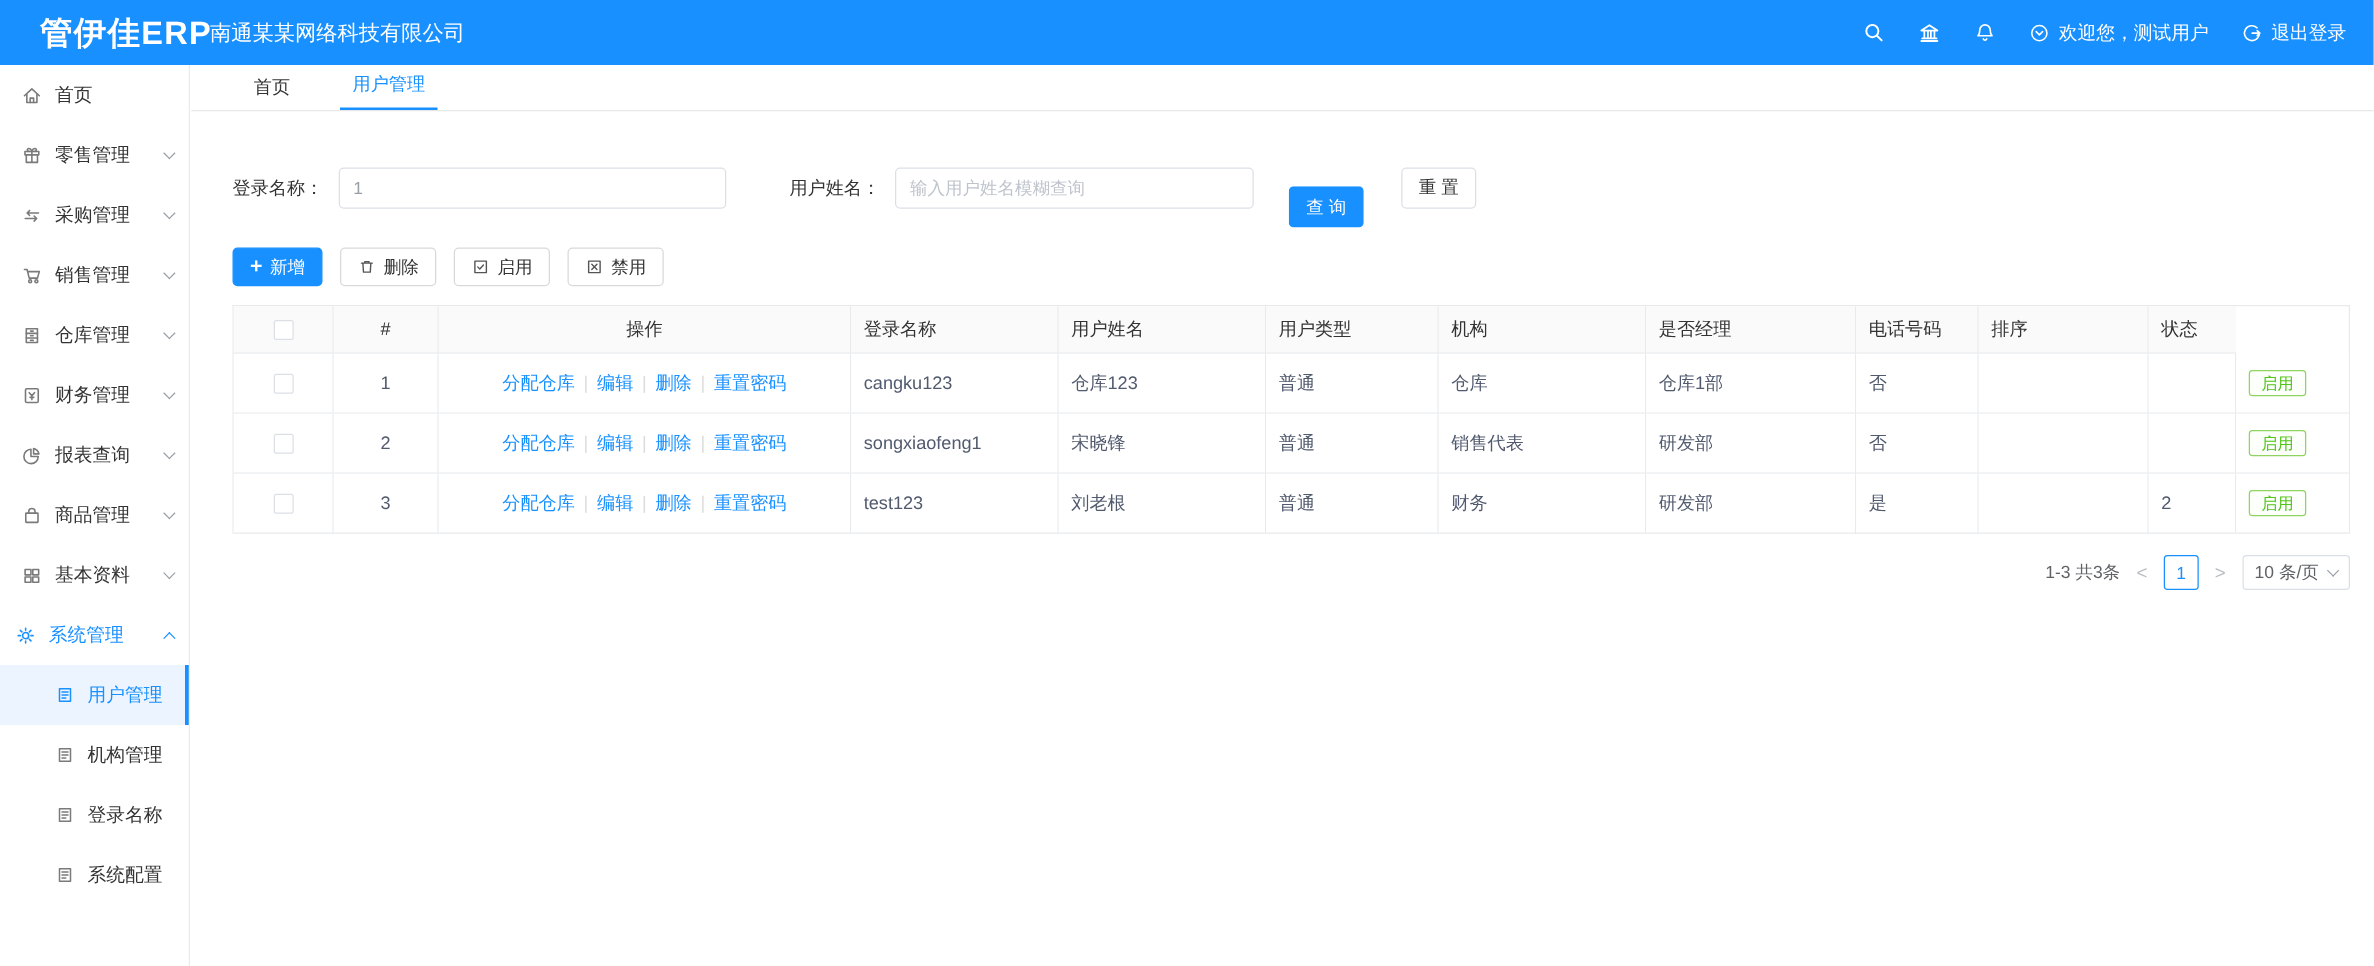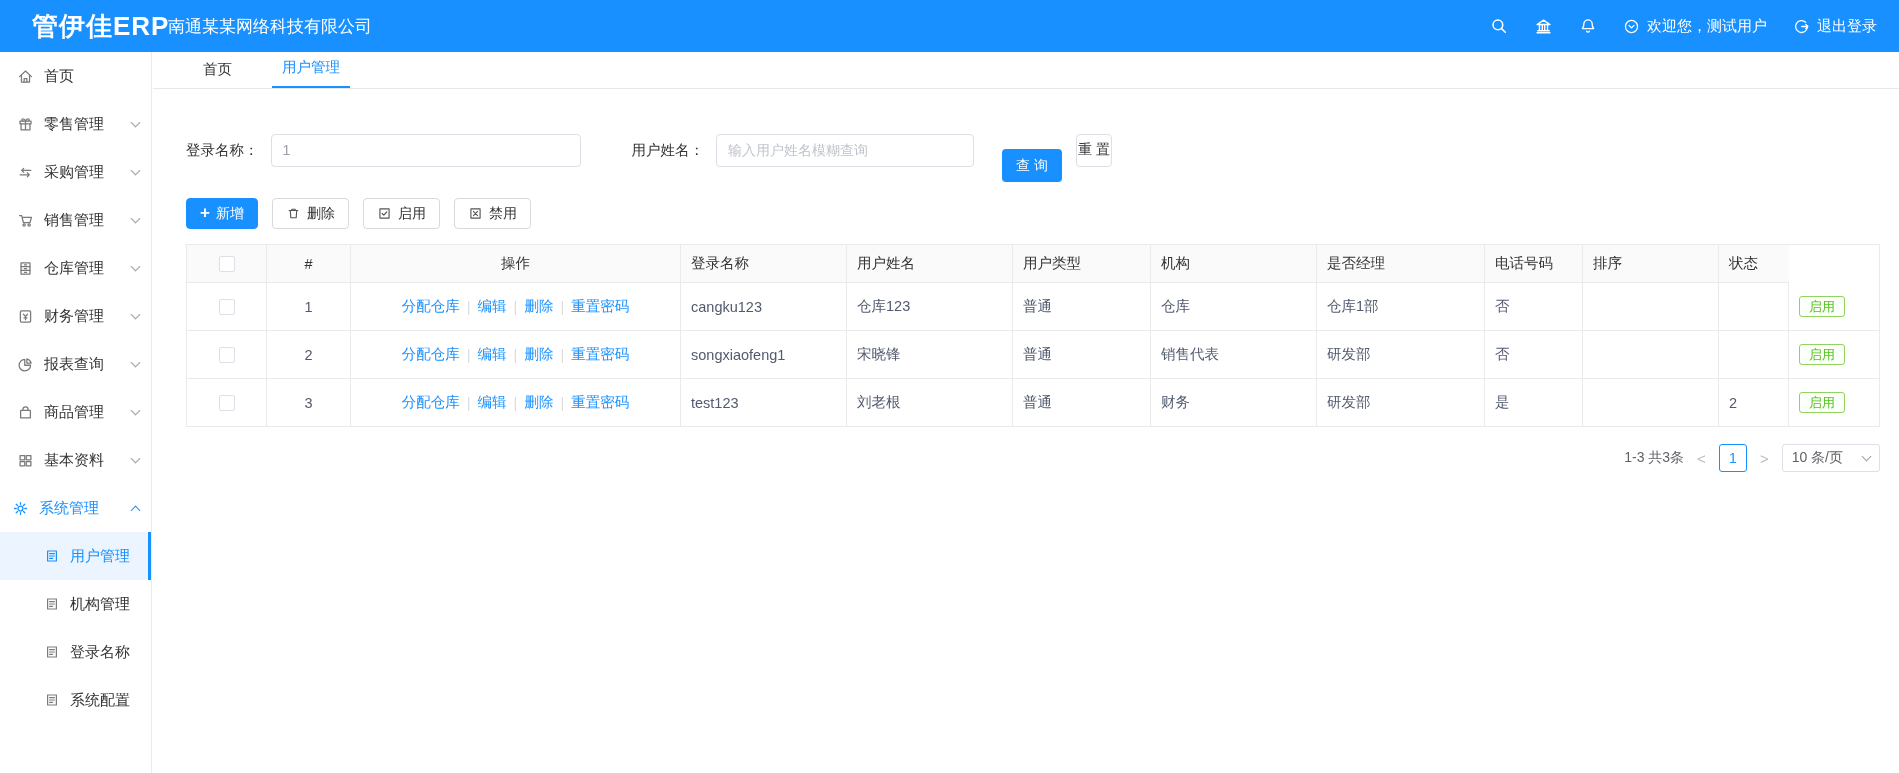--- a/index.html
+++ b/index.html
@@ -37,29 +37,29 @@
   .tabbar { display:flex; align-items:flex-end; height:37px; border-bottom:1px solid #e8e8e8; padding-left:40px; gap:30px; }
   .tab { font-size:14.5px; color:#333; padding:0 10px 9px; cursor:pointer; }
   .tab.active { color:#1890ff; border-bottom:2px solid #1890ff; }
 
   
   .search-row { display:flex; align-items:center; margin:29px 0 0 33px; }
   .f-label { font-size:14.5px; color:#333; }
   .inp { height:33px; border:1px solid #dcdfe6; border-radius:4px; padding:0 11px; font-size:14px;
     font-family:inherit; outline:none; }
   .inp-login { width:310px; margin-left:12px; color:#9a9ea6; }
-  .inp-name  { width:258px; margin-left:12px; color:#333; }
+  .inp-name  { width:287px; margin-left:12px; color:#333; }
   .inp::placeholder { color:#bfc4cc; }
   .lbl-name { margin-left:51px; }
   .btn { display:inline-flex; align-items:center; justify-content:center; height:33px; border-radius:4px;
     font-size:14px; cursor:pointer; border:1px solid transparent; font-family:inherit; }
   .btn-primary { background:#1890ff; color:#fff; }
   .btn-plain { background:#fff; border-color:#dcdfe6; color:#333; }
   .btn-query { width:60px; margin-left:28px;margin-top:31px; }
-  .btn-reset { width:36px; margin-left:14px; }
+  .btn-reset { width:60px; margin-left:30px; }
 
   
   .toolbar { display:flex; align-items:center; margin:16px 0 0 33px; gap:14px; }
   .tbtn { display:inline-flex; align-items:center; justify-content:center; gap:6px; height:31px; padding:0 13px;
     border-radius:4px; font-size:14px; cursor:pointer; border:1px solid #d9d9d9; background:#fff; color:#333; }
   .tbtn svg { stroke:#555; }
   .tbtn.blue { background:#1890ff; border-color:#1890ff; color:#fff; }
   .tbtn.blue .plus { font-size:17px; font-weight:bold; line-height:1; margin-top:-2px; }
 
   
@@ -76,21 +76,21 @@
   .opsep { color:#dcdcdc; margin:0 7px; }
   .badge { font-size:13px; color:#52c41a; border:1px solid #8fd460; background:#fcfffa;
     border-radius:3px; padding:3px 9px; line-height:1; }
 
   
   .pager { display:flex; align-items:center; justify-content:flex-end; gap:10px;
     margin:17px 19px 0 0; font-size:14px; color:#606266; }
   .pg-arrow { color:#b8bcc2; font-size:15px; padding:0 3px; cursor:pointer; user-select:none; }
   .pg-num { width:28px; height:28px; display:flex; align-items:center; justify-content:center;
     border:1px solid #1890ff; color:#1890ff; border-radius:3px; background:#fff; cursor:pointer; }
-  .pg-size { display:flex; align-items:center; gap:20px; height:28px; padding:0 9px;
+  .pg-size { display:flex; align-items:center; gap:8px; height:28px; padding:0 9px;
     border:1px solid #dcdfe6; border-radius:3px; color:#606266; cursor:pointer; }
   .pg-size .chev { margin:0; margin-top:-3px; }
 </style>
 </head>
 <body>
 
 <div class="page">
 
   <div class="topbar">
     <div class="logo">管伊佳ERP</div>

